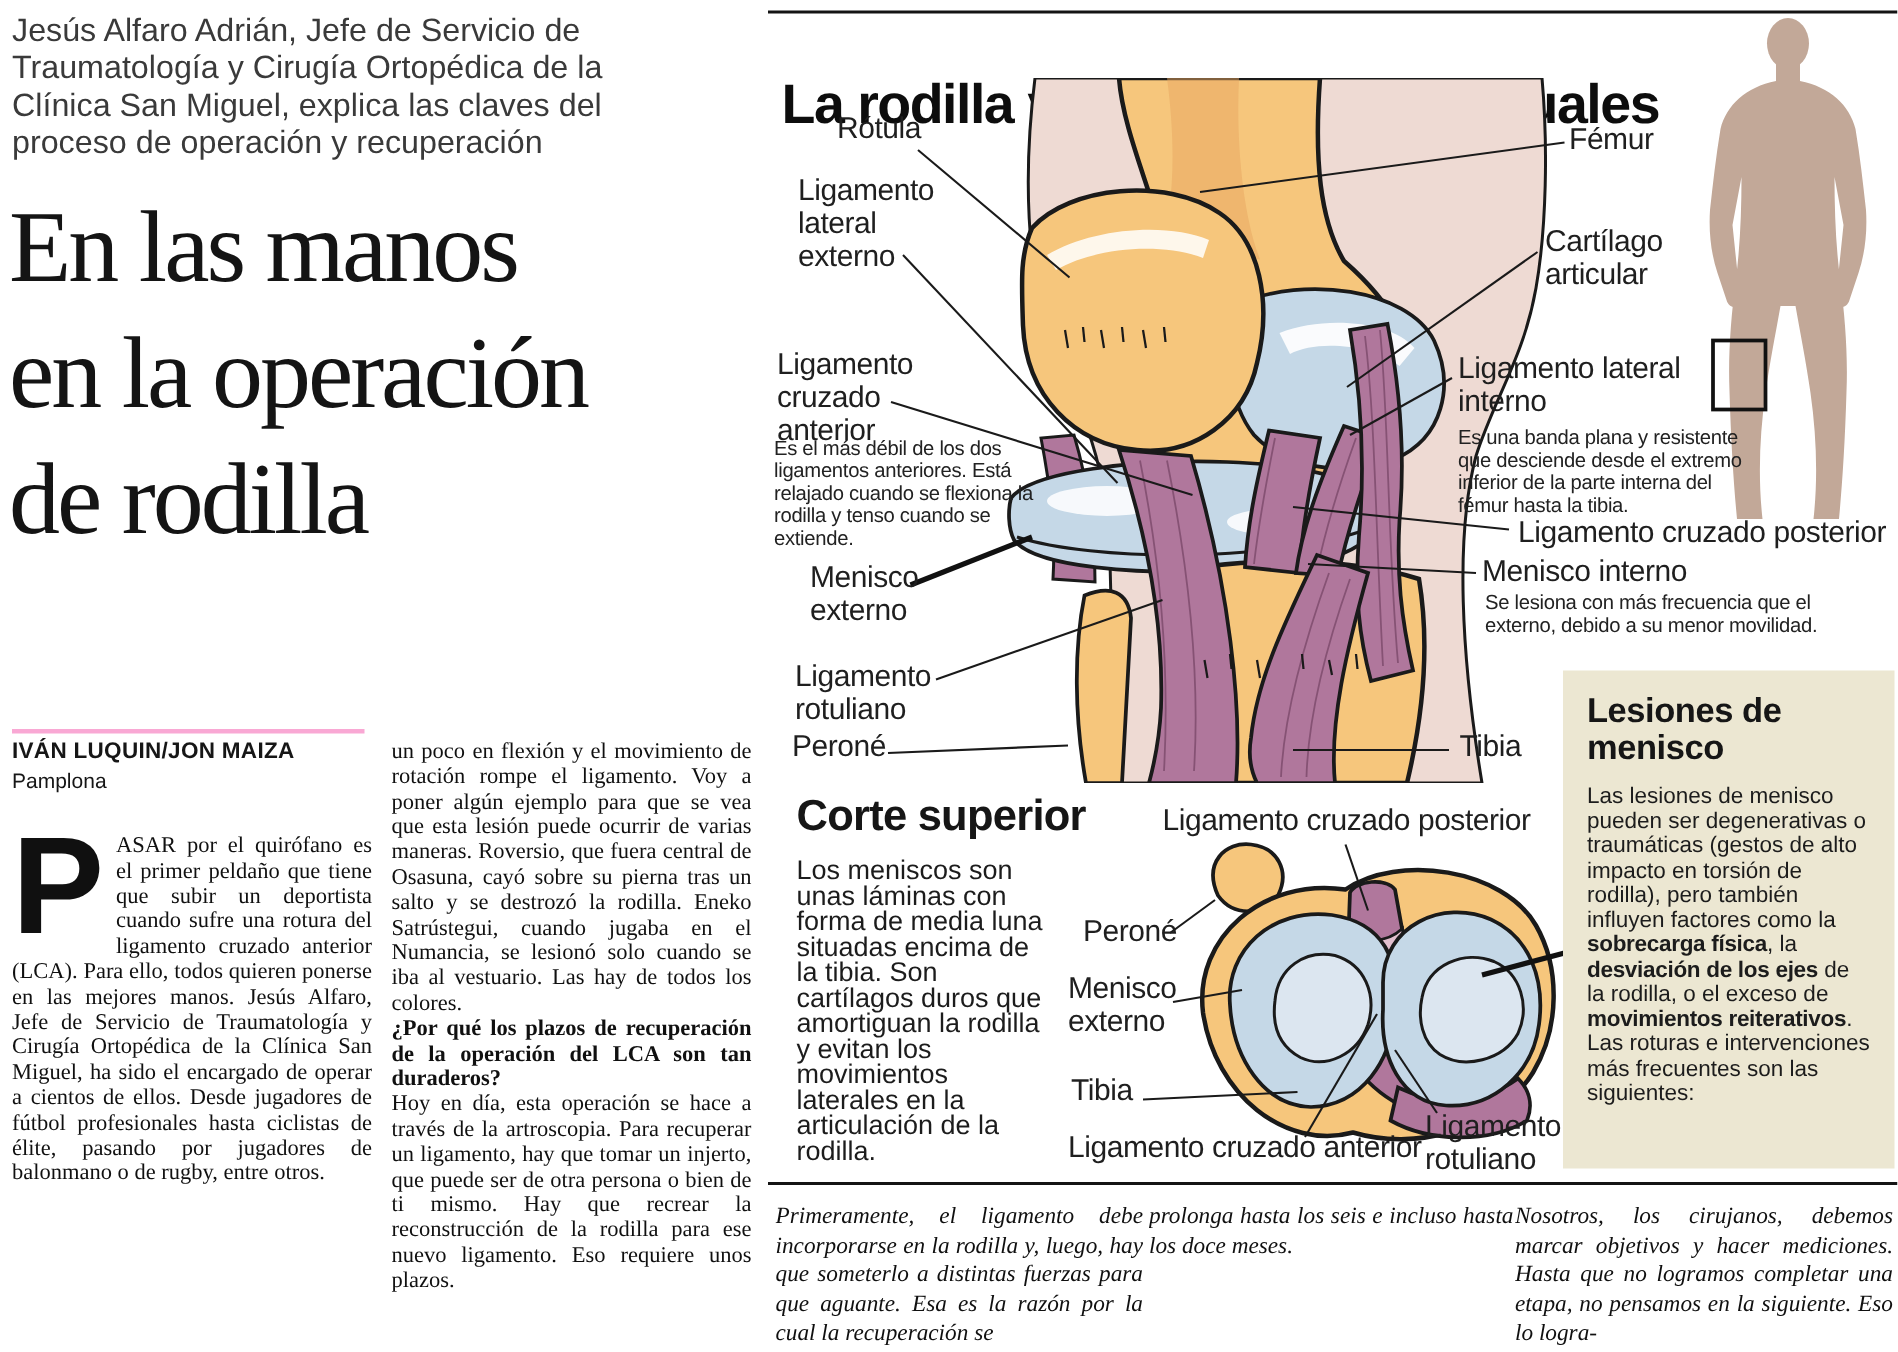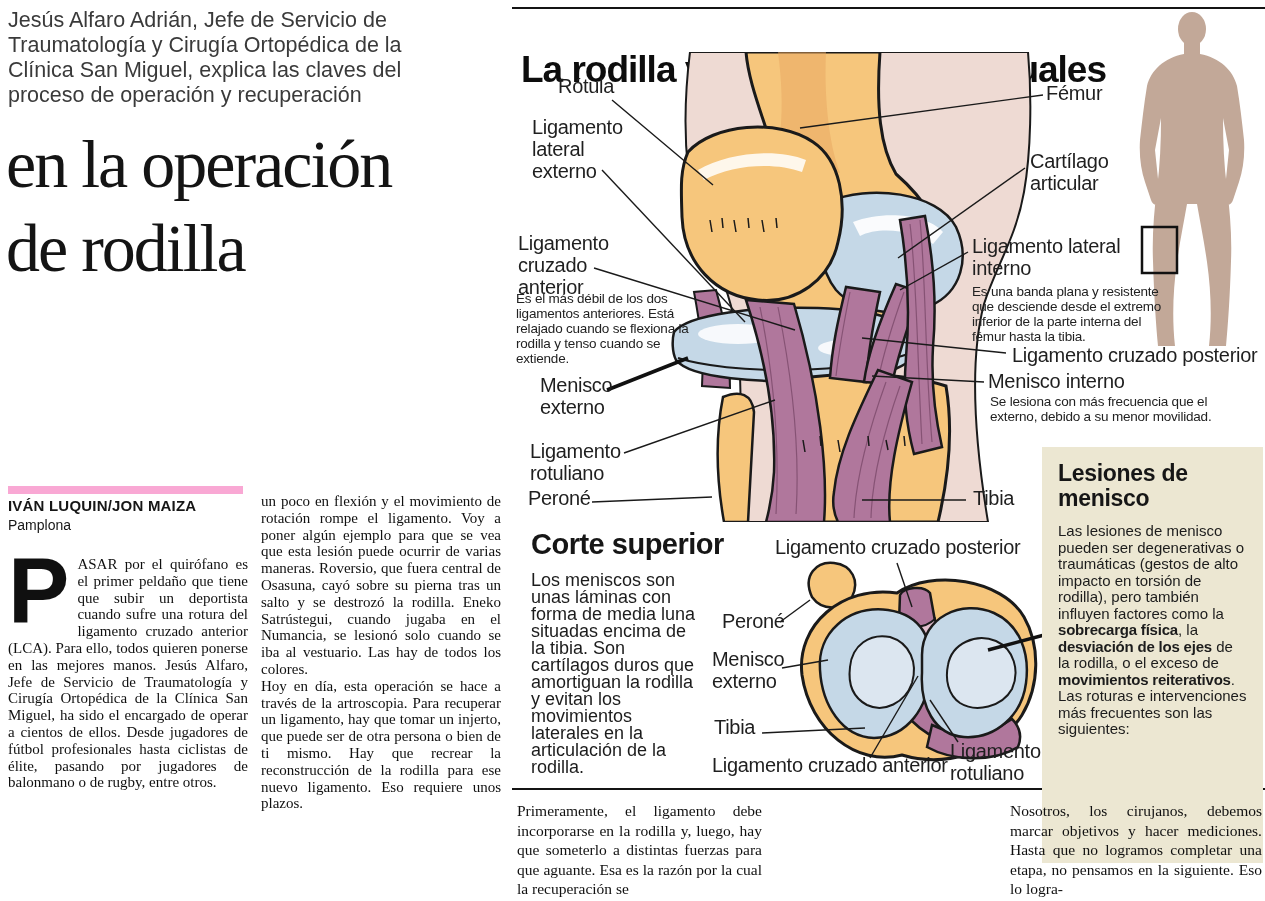--- a/index.html
+++ b/index.html
@@ -2,74 +2,76 @@
 <html><head>
 <meta charset="utf-8">
 <style>
   html,body{margin:0;padding:0;}
   body{width:1265px;height:901px;background:#fff;position:relative;overflow:hidden;
        font-family:"Liberation Sans",sans-serif;color:#161616;}
   .abs{position:absolute;}
   .deck{left:8px;top:8px;width:438px;font-size:21.5px;line-height:25px;color:#3a3a3a;}
   .headline{left:6px;top:122px;width:500px;font-family:"Liberation Serif",serif;
             font-size:68px;line-height:84px;letter-spacing:-2px;color:#141414;}
-  .byline{left:8px;top:486px;width:235px;border-top:8px solid #f9a8d4;padding-top:3px;}
+  .byline{left:8px;top:486px;width:235px;border-top:3px solid #f9a8d4;padding-top:3px;}
   .authors{font-size:15px;font-weight:bold;letter-spacing:.2px;}
   .place{font-size:14px;margin-top:3px;}
   .bodycol{font-family:"Liberation Serif",serif;font-size:15px;line-height:16.8px;
            text-align:justify;color:#101010;overflow:hidden;}
   .bodycol p{margin:0;}
   .bodycol .q{font-weight:bold;}
   .dropcap{float:left;font-family:"Liberation Sans",sans-serif;font-weight:bold;
            font-size:92px;line-height:66px;margin:2px 8px 0 0;}
   .col1{left:8px;top:556px;width:240px;height:345px;}
   .col2{left:261px;top:493px;width:240px;height:408px;}
   .rule{background:#141414;height:2px;}
   .top-rule{left:512px;top:7px;width:753px;}
   .bottom-rule{left:512px;top:788px;width:753px;}
   .info-title{left:521px;top:13px;font-size:37px;font-weight:bold;letter-spacing:-1px;color:#0d0d0d;margin-top:36px;}
   .label{font-size:20px;line-height:22px;color:#1f1f1f;letter-spacing:-.3px;}
   .note{font-size:13.5px;line-height:15px;color:#222;letter-spacing:-.2px;}
   .corte-title{left:531px;top:528px;font-size:29px;font-weight:bold;letter-spacing:-.5px;}
   .corte-body{left:531px;top:572px;width:172px;font-size:18px;line-height:17px;color:#1c1c1c;}
-  .sidebar{left:1042px;top:447px;width:221px;height:416px;background:#ece7d2;box-sizing:border-box;
+  .sidebar{left:1042px;top:447px;width:221px;height:332px;background:#ece7d2;box-sizing:border-box;
            padding:14px 16px;}
   .sidebar-title{font-size:23px;line-height:25px;font-weight:bold;letter-spacing:-.3px;}
   .sidebar-body{font-size:15px;line-height:16.5px;margin-top:12px;color:#1c1c1c;}
   .sidebar-body b{letter-spacing:-.2px;}
   .bcol{top:801px;height:100px;font-family:"Liberation Serif",serif;font-size:15.5px;
-        line-height:19.5px;text-align:justify;color:#101010;overflow:hidden;}
+        line-height:19.5px;text-align:justify;color:#101010;overflow:hidden;font-style:italic;}
   .bcol p{margin:0;}
   .bcol .q{font-weight:bold;}
   .b1{left:517px;width:245px;}
   .b2{left:766px;width:243px;}
   .b3{left:1010px;width:252px;}
   svg{display:block;}
 </style>
 </head>
 <body>
 
 <div class="abs deck">Jesús Alfaro Adrián, Jefe de Servicio de Traumatología y Cirugía Ortopédica de la Clínica San Miguel, explica las claves del proceso de operación y recuperación</div>
 
 <div class="abs headline">
+  <div>En las manos</div>
   <div>en la operación</div>
   <div>de rodilla</div>
 </div>
 
 <div class="abs byline">
   <div class="authors">IVÁN LUQUIN/JON MAIZA</div>
   <div class="place">Pamplona</div>
 </div>
 
 <div class="abs bodycol col1">
   <p><span class="dropcap">P</span><span>ASAR por el quirófano es el primer peldaño que tiene que subir un deportista cuando sufre una rotura del ligamento cruzado anterior (LCA). Para ello, todos quieren ponerse en las mejores manos. Jesús Alfaro, Jefe de Servicio de Traumatología y Cirugía Ortopédica de la Clínica San Miguel, ha sido el encargado de operar a cientos de ellos. Desde jugadores de fútbol profesionales hasta ciclistas de élite, pasando por jugadores de balonmano o de rugby, entre otros.</span></p>
 </div>
 
 <div class="abs bodycol col2">
   <p>un poco en flexión y el movimiento de rotación rompe el ligamento. Voy a poner algún ejemplo para que se vea que esta lesión puede ocurrir de varias maneras. Roversio, que fuera central de Osasuna, cayó sobre su pierna tras un salto y se destrozó la rodilla. Eneko Satrústegui, cuando jugaba en el Numancia, se lesionó solo cuando se iba al vestuario. Las hay de todos los colores.</p>
+  <p class="q">¿Por qué los plazos de recuperación de la operación del LCA son tan duraderos?</p>
   <p>Hoy en día, esta operación se hace a través de la artroscopia. Para recuperar un ligamento, hay que tomar un injerto, que puede ser de otra persona o bien de ti mismo. Hay que recrear la reconstrucción de la rodilla para ese nuevo ligamento. Eso requiere unos plazos.</p>
 </div>
 
 <div class="abs rule top-rule"></div>
 <div class="abs rule bottom-rule"></div>
 <div class="abs info-title">La rodilla y sus lesiones habituales</div>
 
 <svg class="abs" style="left:1118px;top:8px;" width="147" height="340" viewBox="0 0 147 340">
   <ellipse cx="74" cy="21" rx="14" ry="17" fill="#c2a898"></ellipse>
   <path d="M66,34 L82,34 L82,46 C102,50 115,62 119,78 C122,96 124,114 126,132 C127,148 125,162 121,174 L115,192
@@ -217,16 +219,17 @@
     <span>Las lesiones de menisco pueden ser degenerativas o traumáticas (gestos de alto impacto en torsión de rodilla), pero también influyen factores como la </span><b>sobrecarga física</b><span>, la </span><b>desviación de los ejes</b><span> de la rodilla, o el exceso de </span><b>movimientos reiterati­vos</b><span>.</span>
     <br>
     <span>Las roturas e intervenciones más frecuentes son las siguientes:</span>
   </div>
 </div>
 
 <div class="abs bcol b1">
   <p>Primeramente, el ligamento debe incorporarse en la rodilla y, luego, hay que someterlo a distintas fuerzas para que aguante. Esa es la razón por la cual la recuperación se</p>
 </div>
 <div class="abs bcol b2">
+  <p>prolonga hasta los seis e incluso hasta los doce meses.</p>
 </div>
 <div class="abs bcol b3">
   <p>Nosotros, los cirujanos, debemos marcar objetivos y hacer mediciones. Hasta que no logramos completar una etapa, no pensamos en la siguiente. Eso lo logra-</p>
 </div>
 
 </body></html>

